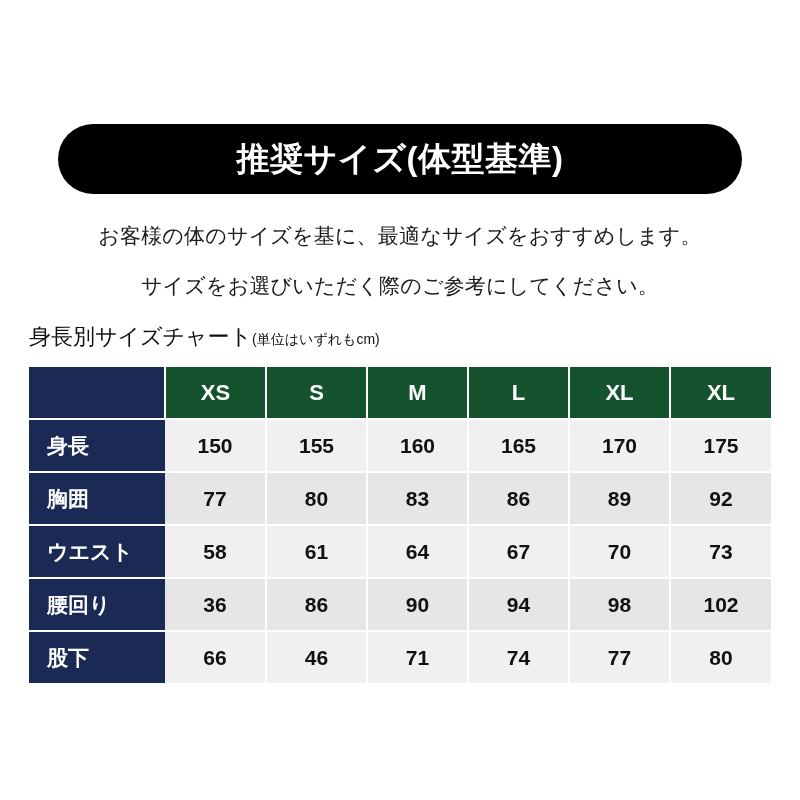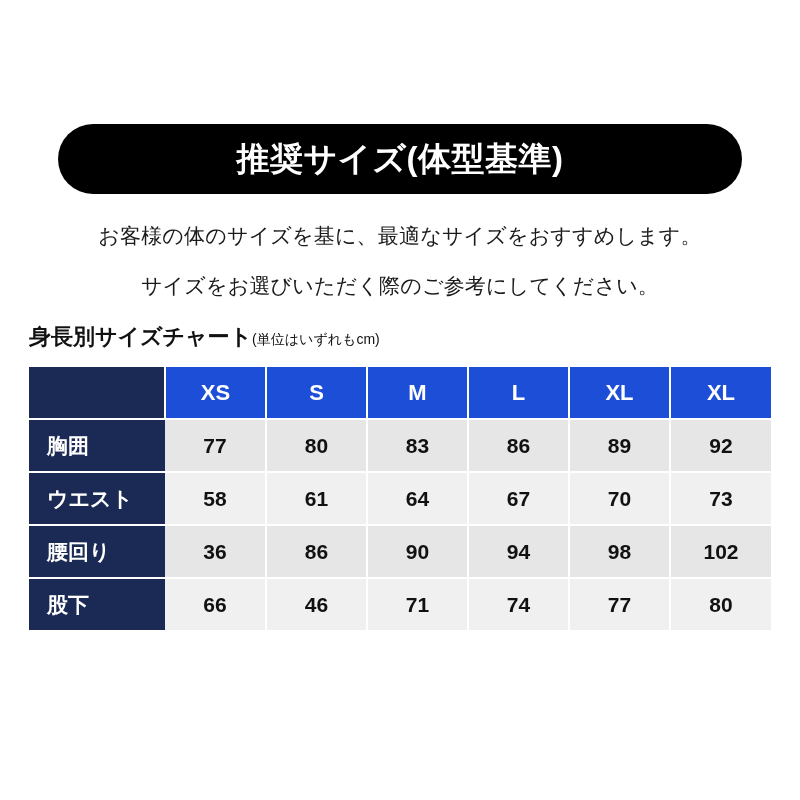--- a/index.html
+++ b/index.html
@@ -58,21 +58,21 @@
 
   
   .chart-heading {
     position: absolute;
     left: 29px;
     top: 322px;
     white-space: nowrap;
   }
   .chart-heading .main {
     font-size: 22px;
-    font-weight: bold;
+    font-weight: normal;
     color: #111111;
   }
   .chart-heading .sub {
     font-size: 14px;
     color: #111111;
   }
 
   
   .size-table {
     position: absolute;
@@ -88,21 +88,21 @@
   .size-table th,
   .size-table td {
     height: 51px;
     text-align: center;
     vertical-align: middle;
     font-size: 21px;
     padding: 0;
   }
   
   .size-table thead th {
-    background: #1d4ed8;
+    background: #14532d;
     color: #ffffff;
     font-weight: bold;
     font-size: 22px;
     border-right: 2px solid #ffffff;
   }
   .size-table thead th:last-child { border-right: none; }
   .size-table thead th.corner { background: #1b2a54; }
 
   
   .size-table tbody th {
@@ -156,20 +156,29 @@
         <th class="corner"></th>
         <th>XS</th>
         <th>S</th>
         <th>M</th>
         <th>L</th>
         <th>XL</th>
         <th>XL</th>
       </tr>
     </thead>
     <tbody>
+      <tr class="odd">
+        <th>身長</th>
+        <td>150</td>
+        <td>155</td>
+        <td>160</td>
+        <td>165</td>
+        <td>170</td>
+        <td>175</td>
+      </tr>
       <tr class="even">
         <th>胸囲</th>
         <td>77</td>
         <td>80</td>
         <td>83</td>
         <td>86</td>
         <td>89</td>
         <td>92</td>
       </tr>
       <tr class="odd">

